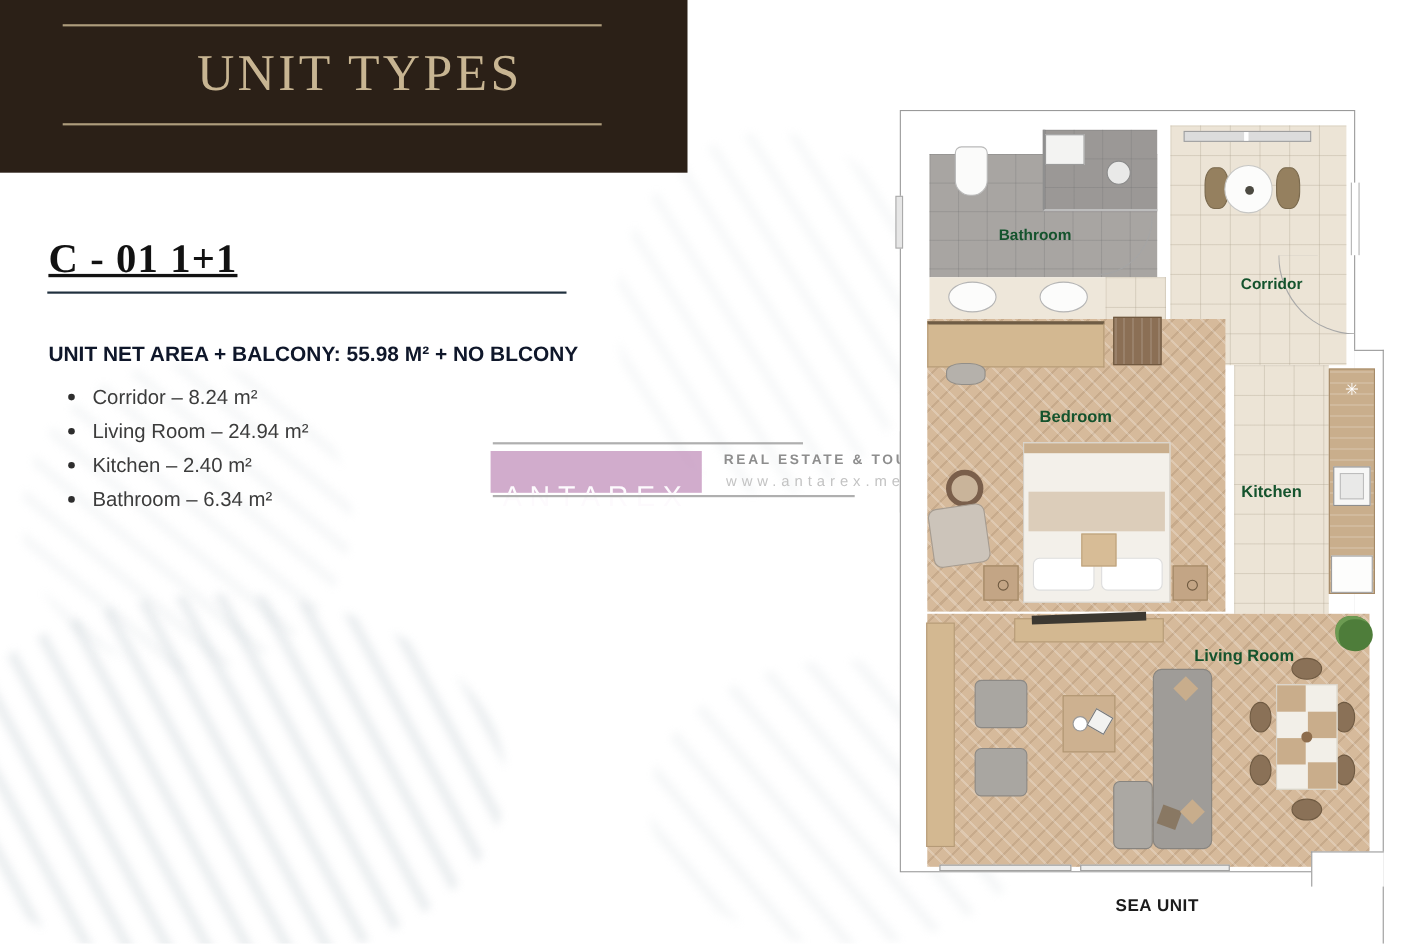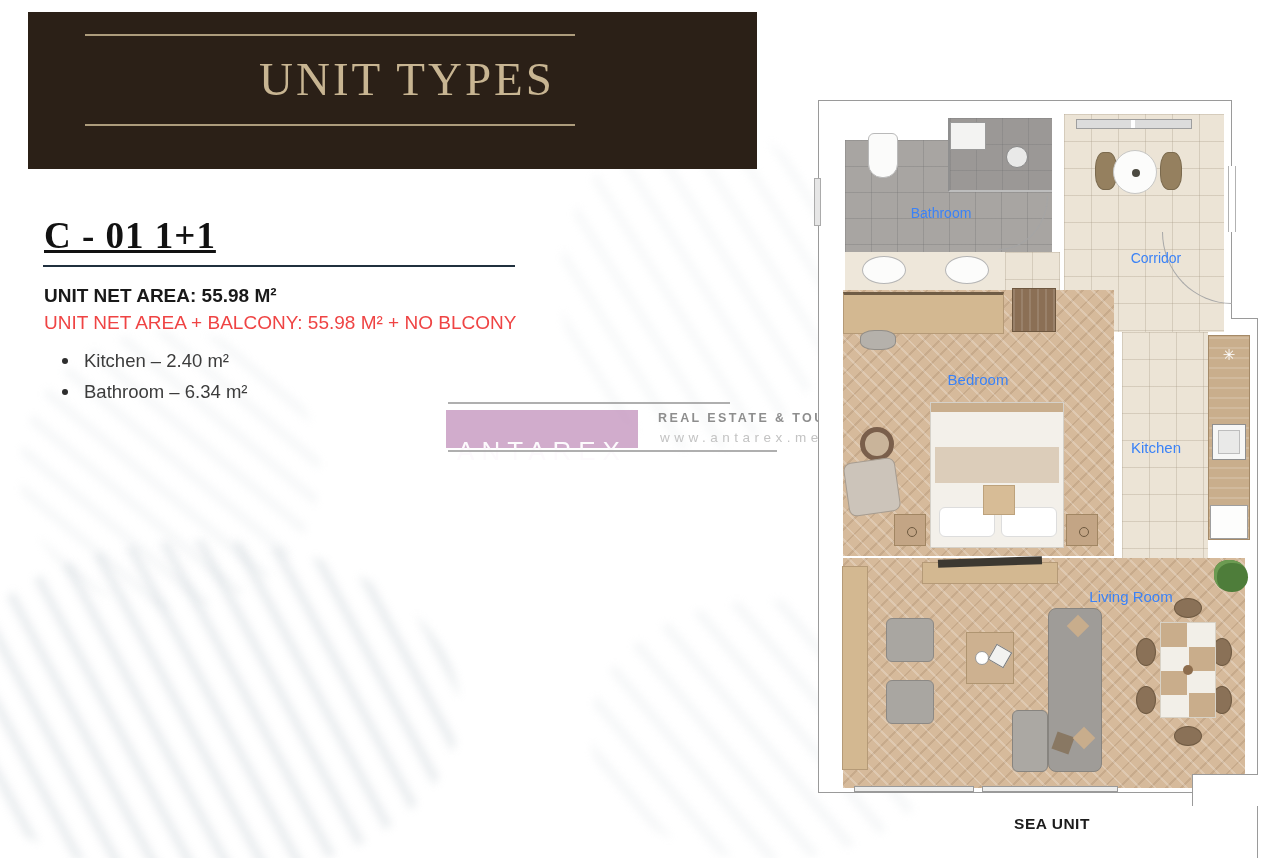--- a/index.html
+++ b/index.html
@@ -12,33 +12,33 @@
   .f1{left:-60px;top:540px;width:520px;height:340px;opacity:.75;
       background:repeating-linear-gradient(62deg,rgba(203,211,216,.55) 0 9px,rgba(255,255,255,0) 9px 32px);}
   .f2{left:20px;top:330px;width:300px;height:280px;opacity:.4;
       background:repeating-linear-gradient(40deg,rgba(206,214,218,.5) 0 8px,rgba(255,255,255,0) 8px 30px);}
   .f3{left:560px;top:120px;width:280px;height:330px;opacity:.35;
       background:repeating-linear-gradient(58deg,rgba(208,216,220,.5) 0 8px,rgba(255,255,255,0) 8px 34px);}
   .f4{left:590px;top:600px;width:360px;height:260px;opacity:.4;
       background:repeating-linear-gradient(50deg,rgba(206,214,218,.5) 0 9px,rgba(255,255,255,0) 9px 34px);}
 
   
-  .header{left:0;top:12px;width:729px;height:157px;background:#2b2017;margin-left:28px;}
+  .header{left:0;top:0;width:625px;height:157px;background:#2b2017;}
   .header .rule{position:absolute;left:57px;width:490px;height:2px;background:#ad9c7c;}
   .rule-top{top:22px;} .rule-bot{top:112px;}
   .header .title{position:absolute;left:57px;right:28px;top:40px;text-align:center;
       font-family:"Liberation Serif",serif;font-size:47px;letter-spacing:3px;
       color:#c8b592;white-space:nowrap;}
 
   
   .unit-code{left:44px;top:214px;font-family:"Liberation Serif",serif;font-weight:bold;
       font-size:37px;color:#121212;letter-spacing:1px;text-decoration:underline;}
   .unit-underline{left:43px;top:265px;width:472px;height:2px;background:#20303e;}
   .area1{left:44px;top:285px;font-size:19px;font-weight:bold;color:#191919;}
-  .area2{left:44px;top:312px;font-size:19px;font-weight:normal;color:#ef4444;}
+  .area2{left:44px;top:312px;font-size:19px;font-weight:bold;color:#0f172a;}
   .room-list{left:60px;top:350px;width:360px;list-style:none;margin:0;padding:0;}
   .room-list li{position:relative;padding:0 0 0 24px;margin:0 0 9px 0;
       font-size:18.5px;color:#3c3c3c;}
   .room-list li::before{content:"";position:absolute;left:2px;top:8px;width:6px;height:6px;
       border-radius:50%;background:#2e2e2e;}
 
   
   .wm-line{position:absolute;height:2px;background:#9b9b9b;opacity:.8;}
   .wm-top{left:448px;top:402px;width:282px;}
   .wm-bot{left:448px;top:450px;width:329px;}
@@ -60,22 +60,22 @@
       background-image:linear-gradient(rgba(170,160,140,.35) 1px,transparent 1px),
                        linear-gradient(90deg,rgba(170,160,140,.35) 1px,transparent 1px);
       background-size:27px 27px;}
   .bathtile{background-color:#a8a5a2;
       background-image:linear-gradient(rgba(120,120,120,.35) 1px,transparent 1px),
                        linear-gradient(90deg,rgba(120,120,120,.35) 1px,transparent 1px);
       background-size:26px 26px;}
   .wood{background-color:#d6ba9b;
       background-image:repeating-linear-gradient(45deg,rgba(255,255,255,.22) 0 2px,rgba(255,255,255,0) 2px 11px),
                        repeating-linear-gradient(-45deg,rgba(120,88,58,.16) 0 2px,rgba(0,0,0,0) 2px 11px);}
-  .room-label{position:absolute;transform:translate(-50%,-50%);font-size:14px;font-weight:normal;
-      color:#3b82f6;white-space:nowrap;}
+  .room-label{position:absolute;transform:translate(-50%,-50%);font-size:14px;font-weight:bold;
+      color:#14532d;white-space:nowrap;}
   .seaside{position:absolute;left:234px;top:717px;transform:translateX(-50%);
       font-size:15.5px;font-weight:bold;color:#1c1c1c;letter-spacing:.5px;}
   .furn{position:absolute;box-sizing:border-box;}
   .gray-seat{background:#a9a6a1;border:1px solid #8c8985;border-radius:6px;}
   .tan{background:#d3b891;border:1px solid #b59a77;}
   .arc{position:absolute;box-sizing:border-box;}
 </style>
 </head>
 <body>
 
@@ -87,24 +87,25 @@
   <div class="frond f4"></div>
 
   <div class="abs header">
     <div class="rule rule-top"></div>
     <div class="title">UNIT TYPES</div>
     <div class="rule rule-bot"></div>
   </div>
 
   <div class="abs unit-code">C - 01 1+1</div>
   <div class="abs unit-underline"></div>
-  <div class="abs area1">UNIT NET AREA: 55.98 M²</div>
   <div class="abs area2">UNIT NET AREA + BALCONY: 55.98 M² + NO BLCONY</div>
 
   <ul class="abs room-list">
+    <li>Corridor – 8.24 m²</li>
+    <li>Living Room – 24.94 m²</li>
     <li>Kitchen – 2.40 m²</li>
     <li>Bathroom – 6.34 m²</li>
   </ul>
 
   <div class="abs wm-line wm-top"></div>
   <div class="abs wm-box">
     <span>ANTAREX</span>
   </div>
   <div class="abs wm-tag">REAL ESTATE &amp; TOURISM</div>
   <div class="abs wm-url">www.antarex.me</div>

